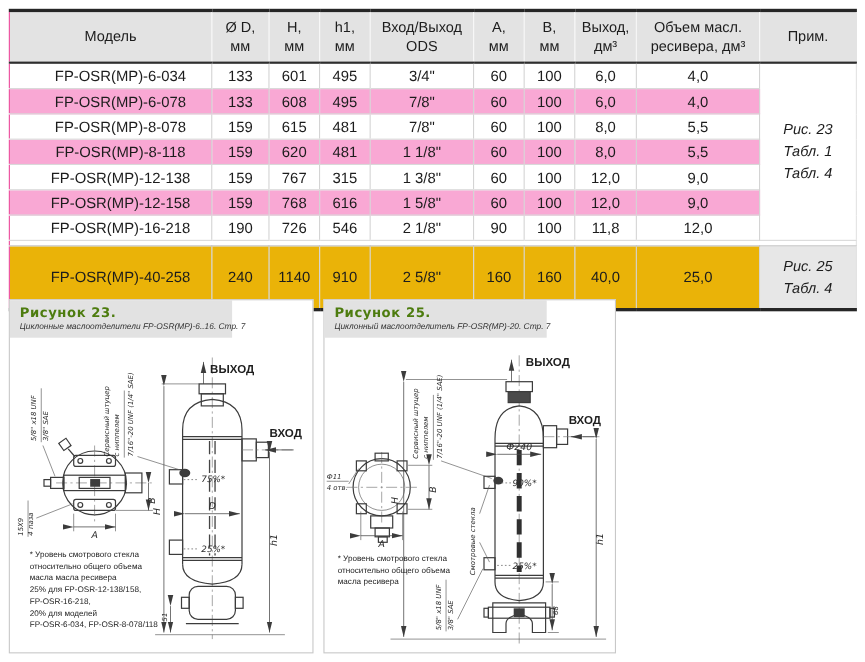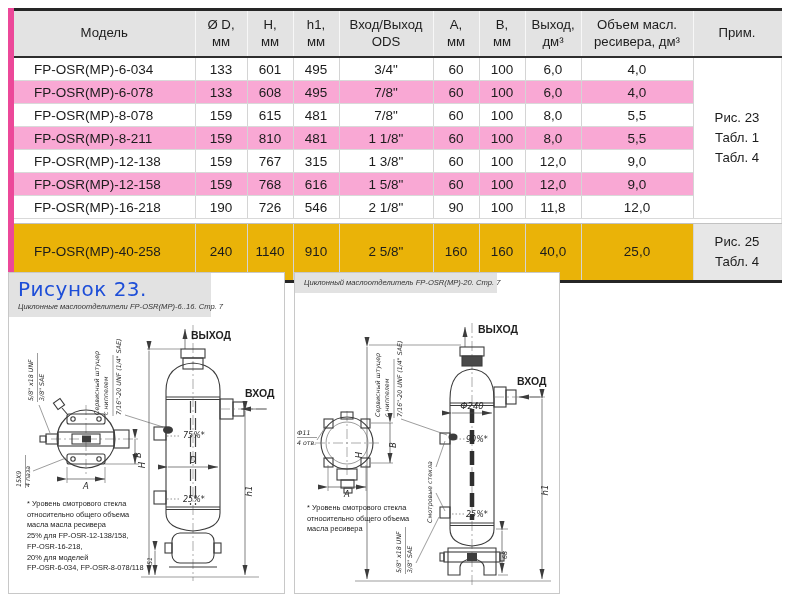--- a/index.html
+++ b/index.html
@@ -4,49 +4,49 @@
 <style>
   * { margin:0; padding:0; box-sizing:border-box; }
   body {
     width:786px; height:602px; background:#ffffff; position:relative;
     font-family:"Liberation Sans", sans-serif; color:#1c1c1c; overflow:hidden;
   }
   
   table.spec {
     position:absolute; left:8px; top:8px; width:770px;
     border-collapse:collapse; table-layout:fixed;
-    border-left:6px solid #ec4899; border-right:1px solid #e3e3e3;
+    border-left:1px solid #ec4899; border-right:1px solid #e3e3e3;
   }
   table.spec th {
     background:#e3e3e3; font-weight:normal; font-size:13.2px; line-height:1.25;
     color:#1d1d1d; text-align:center; vertical-align:middle;
     padding:6px 2px; white-space:pre-line;
     border-top:3px solid #262626; border-bottom:2px solid #2e2e2e;
   }
   table.spec th + th { border-left:1px solid #f7f7f7; }
   table.spec td {
     font-size:13.5px; text-align:center; vertical-align:middle;
     padding:3.5px 2px; border-bottom:1px solid #d9d9d9;
   }
   table.spec td + td { border-left:1px solid #d4d4d4; }
-  table.spec td.model { text-align:left; padding-left:20px; }
+  table.spec td.model { text-align:center; padding-left:20px; }
   table.spec tr.alt td { background:#f9a8d4; }
-  table.spec td.note { background:#ffffff; white-space:pre-line; line-height:1.5; font-size:13.2px; }
+  table.spec td.note { background:#ffffff; white-space:pre-line; line-height:1.5; font-size:13.2px;font-style:italic; }
   table.spec tr.sep td { height:5px; padding:0; background:#ffffff;
     border-top:1px solid #c2c2c2; border-bottom:1px solid #c2c2c2; border-left:none; }
   table.spec tr.last td { background:#eab308; padding-top:8px; padding-bottom:8px;
     border-bottom:3px solid #262626; }
   table.spec tr.last td.note { background:#e7e7e7;margin-left:32px; }
   
   .figures { position:absolute; left:8px; top:272px; display:flex; gap:9px; }
   .panel { position:relative; background:#ffffff; border:1px solid #c8c8c8; height:322px; }
   .panel.p23 { width:277px; }
   .panel.p25 { width:266px; }
   .title-box { position:absolute; left:0; top:0; width:202px; background:#e2e2e2; padding:4px 9px 6px; }
-  .fig-title { font-family:"DejaVu Sans", sans-serif; font-size:20px; color:#1d4ed8; letter-spacing:0.5px; }
+  .fig-title { font-family:"DejaVu Sans", sans-serif; font-size:12px; color:#4d7c0f; letter-spacing:0.5px;font-weight:bold; }
   .fig-sub { font-size:7.6px; font-style:italic; font-weight:normal; color:#333; margin-top:1px; white-space:nowrap; }
   .panel-svg { position:absolute; left:0; top:42px; width:100%; height:280px; }
   .footnote { position:absolute; font-size:7.4px; color:#222;
     line-height:1.45; white-space:pre-line; }
   .fn23 { left:18px; top:226px; width:160px; }
   .fn25 { left:12px; top:230px; width:160px; }
   
   .s line, .s rect, .s path, .s circle, .s ellipse { stroke:#3c3c3c; stroke-width:1.1; fill:none; }
   .s .fil { fill:#3c3c3c; stroke:none; }
   .s .filc { fill:#4a4a4a; }
@@ -130,23 +130,23 @@
         <td>159</td>
         <td>615</td>
         <td>481</td>
         <td>7/8"</td>
         <td>60</td>
         <td>100</td>
         <td>8,0</td>
         <td>5,5</td>
       </tr>
       <tr class="alt">
-        <td class="model">FP-OSR(MP)-8-211</td>
+        <td class="model">FP-OSR(MP)-8-118</td>
         <td>159</td>
-        <td>810</td>
+        <td>620</td>
         <td>481</td>
         <td>1 1/8"</td>
         <td>60</td>
         <td>100</td>
         <td>8,0</td>
         <td>5,5</td>
       </tr>
       <tr>
         <td class="model">FP-OSR(MP)-12-138</td>
         <td>159</td>
@@ -299,20 +299,21 @@
 относительно общего объема
 масла масла ресивера
 25% для FP-OSR-12-138/158,
 FP-OSR-16-218,
 20% для моделей
 FP-OSR-6-034, FP-OSR-8-078/118</div>
   </div>
 
   <div class="panel p25">
     <div class="title-box">
+      <div class="fig-title">Рисунок 25.</div>
       <div class="fig-sub">Циклонный маслоотделитель FP-OSR(MP)-20. Стр. 7</div>
     </div>
     <svg class="panel-svg" viewBox="0 0 264 280">
       <defs>
         <marker id="a2" markerWidth="11" markerHeight="7" refX="10" refY="3" orient="auto" markerUnits="userSpaceOnUse">
           <path d="M0,0.5 L10,3 L0,5.5 Z" fill="#3c3c3c"></path>
         </marker>
       </defs>
       <g class="s">
         <line class="cl" x1="177" y1="8" x2="177" y2="270"></line>

